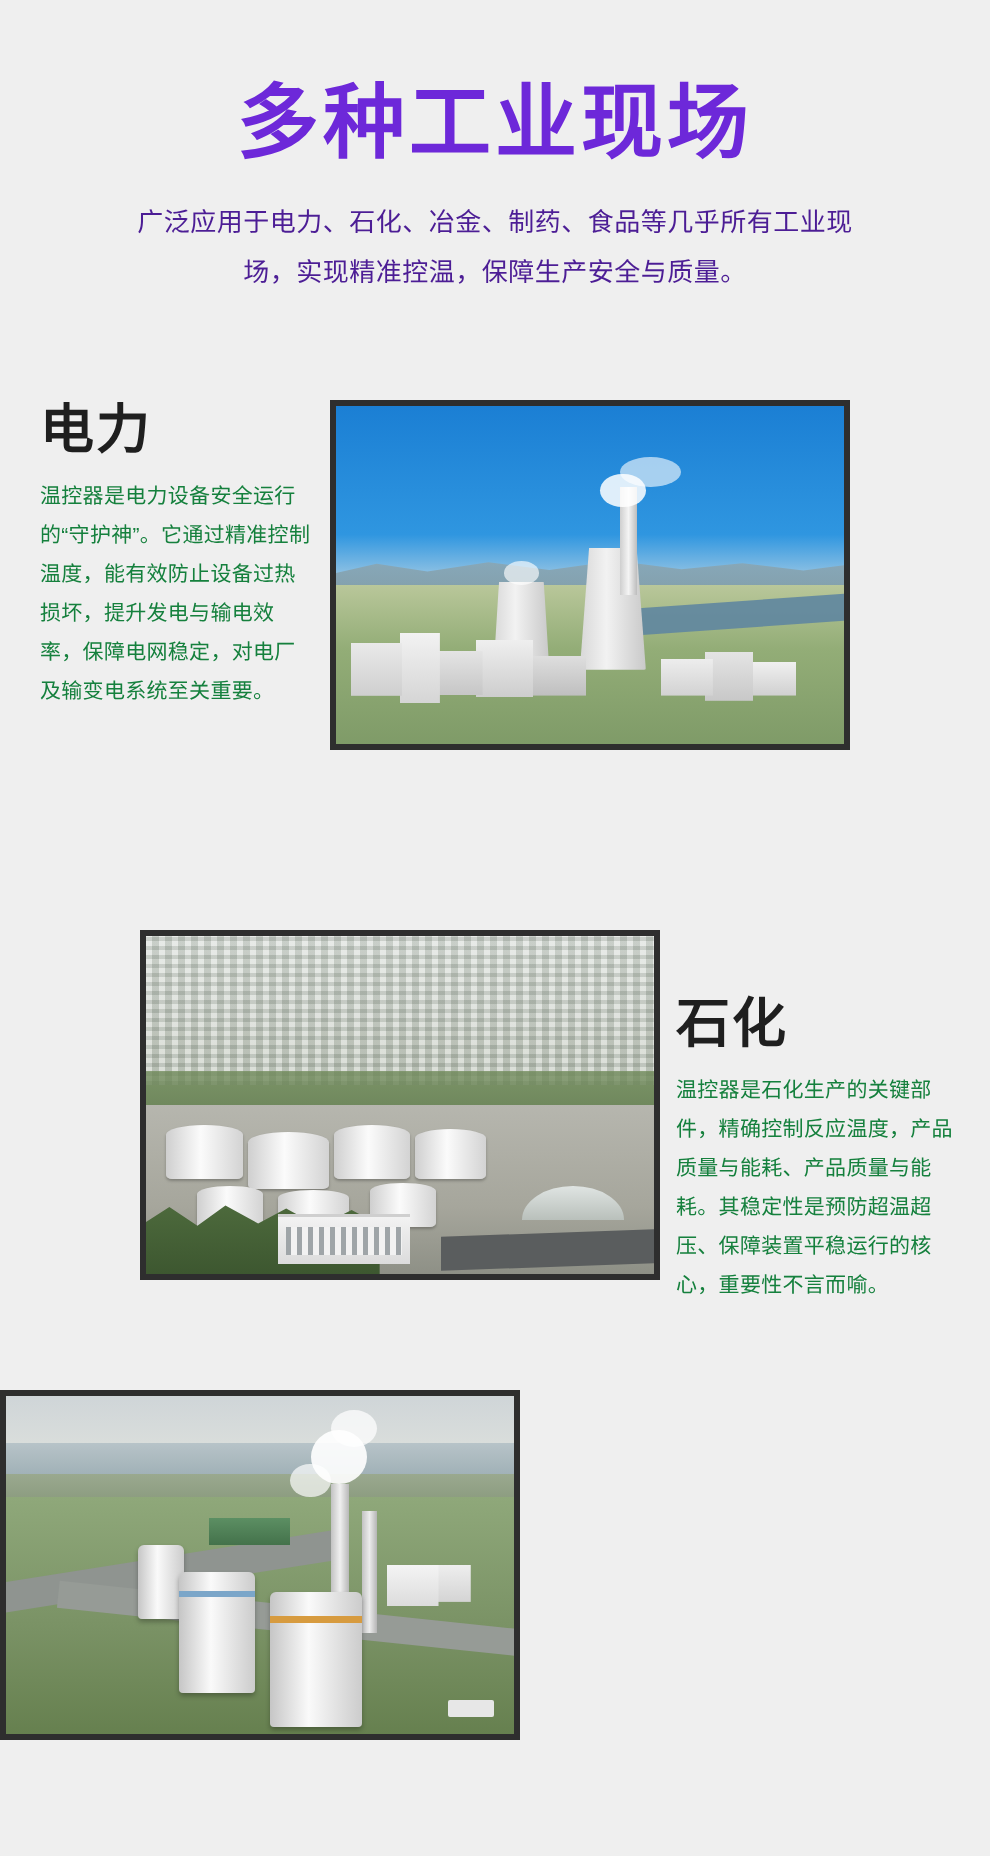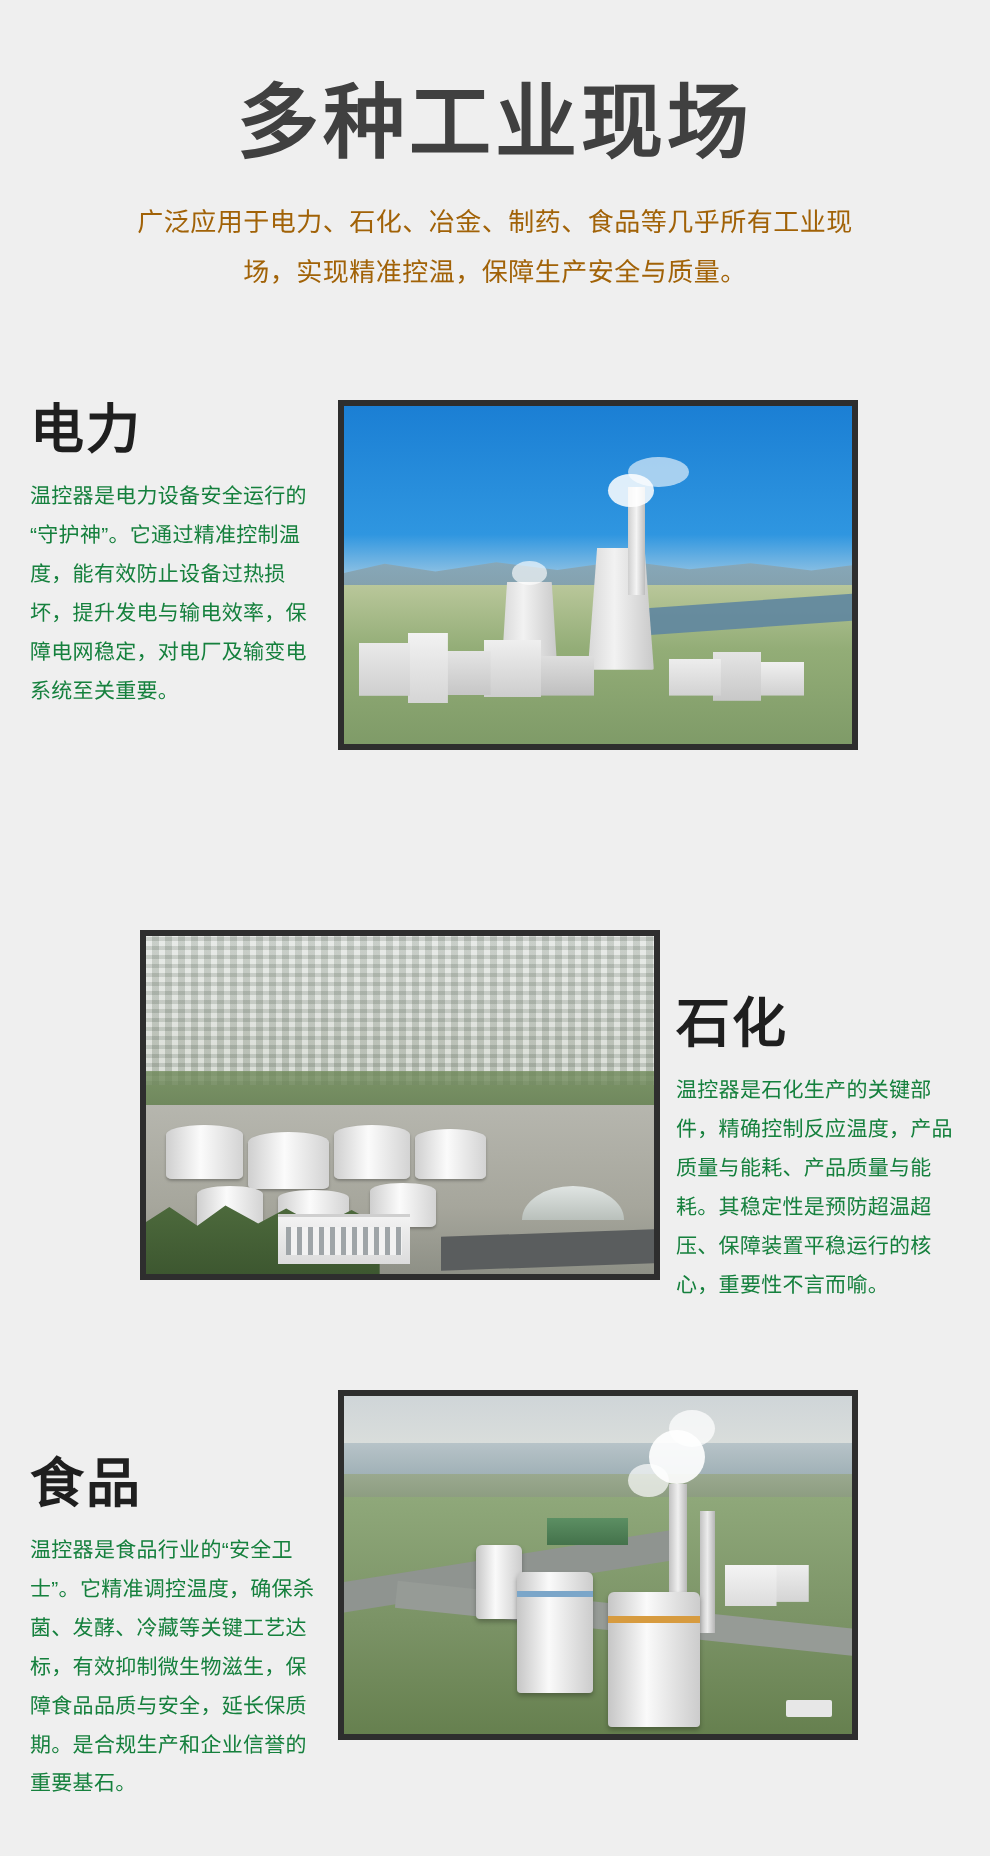--- a/index.html
+++ b/index.html
@@ -25,31 +25,31 @@
 
   
   .header {
     padding-top: 78px;
     text-align: center;
   }
   .main-title {
     font-size: 82px;
     font-weight: bold;
     letter-spacing: 4px;
-    color: #404040;
+    color: #6d28d9;
     line-height: 1.1;
     margin: 0;
     font-family: "Liberation Sans", "DejaVu Sans", sans-serif;
   }
   .subtitle {
     margin: 30px auto 0 auto;
     width: 760px;
     font-size: 26px;
     line-height: 1.9;
-    color: #a16207;
+    color: #4c1d95;
     text-align: center;
     letter-spacing: 0.5px;
   }
 
   
   .section {
     position: absolute;
     width: 990px;
   }
   .sec-power  { top: 400px; }
@@ -61,21 +61,21 @@
     align-items: flex-start;
     width: 990px;
   }
   .row.reverse { flex-direction: row-reverse; }
 
   .text-col {
     width: 330px;
     box-sizing: border-box;
     padding: 0 22px;
   }
-  .text-col.left  { padding-left: 22px; padding-right: 16px; margin-left: 8px; }
+  .text-col.left  { padding-left: 40px; padding-right: 16px; }
   .text-col.right { padding-left: 16px; padding-right: 22px; }
 
   .cat-title {
     font-size: 54px;
     font-weight: bold;
     color: #1f1f1f;
     margin: 0 0 18px 0;
     line-height: 1.1;
     letter-spacing: 2px;
   }
@@ -318,24 +318,20 @@
         <div class="dome"></div>
         <div class="trees"></div>
         <div class="whitebld"></div>
         <div class="road"></div>
       </div>
     </div>
   </div>
 
   <div class="section sec-food">
     <div class="row">
-      <div class="text-col left">
-        <h2 class="cat-title pad-top">食品</h2>
-        <p class="cat-desc">温控器是食品行业的“安全卫士”。它精准调控温度，确保杀菌、发酵、冷藏等关键工艺达标，有效抑制微生物滋生，保障食品品质与安全，延长保质期。是合规生产和企业信誉的重要基石。</p>
-      </div>
       <div class="photo p3">
         <div class="sea"></div>
         <div class="shore"></div>
         <div class="grass"></div>
         <div class="roadx"></div>
         <div class="roady"></div>
         <div class="greenbld"></div>
         <div class="col"></div>
         <div class="col2"></div>
         <div class="plume q1"></div>

